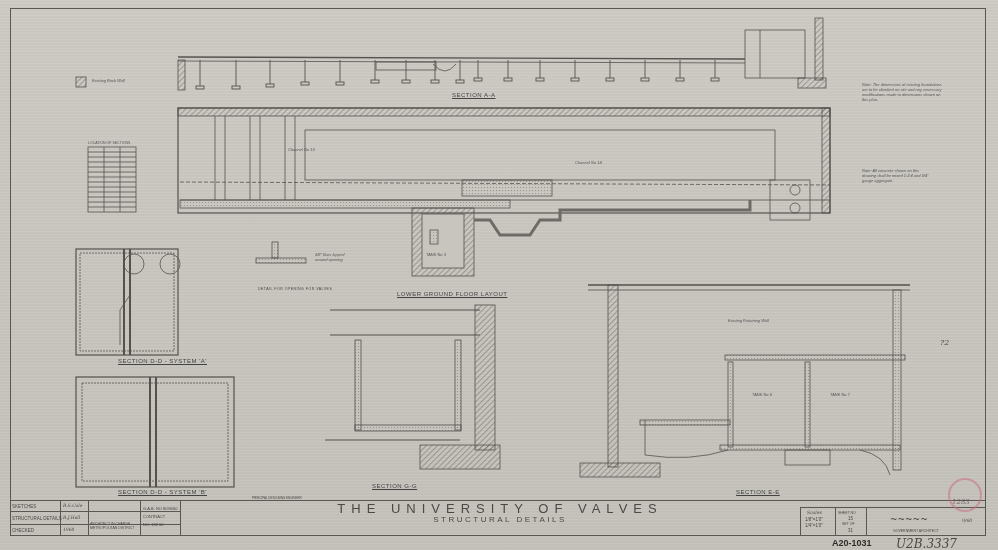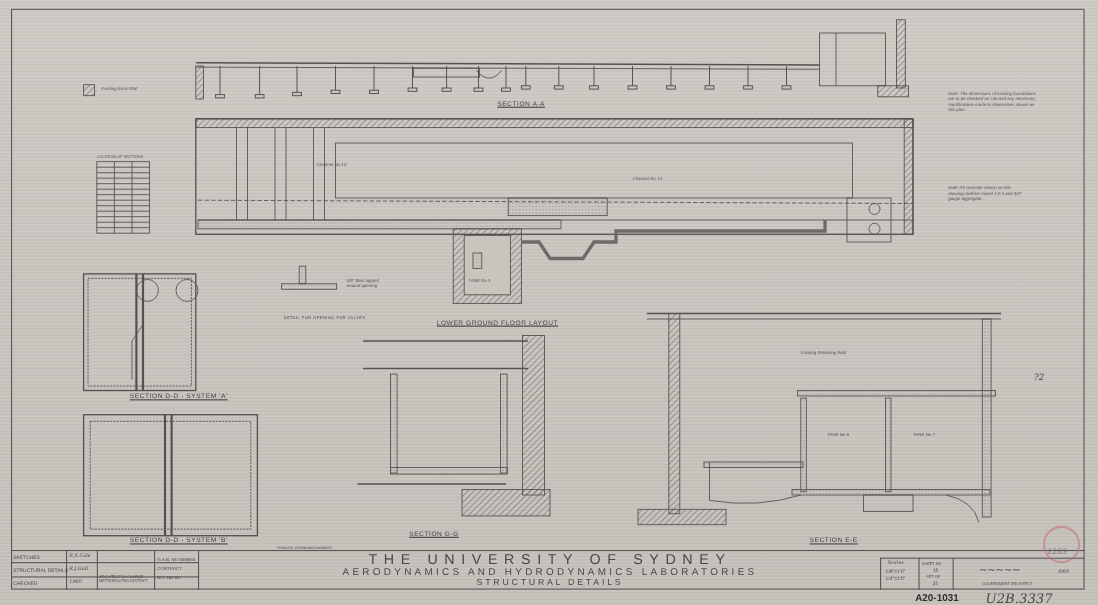--- a/index.html
+++ b/index.html
@@ -229,22 +229,21 @@
 <div class="tb-cell" style="left:12px;top:528px;">CHECKED</div>
 <div class="tb-cell hand" style="left:63px;top:527px;text-transform:none;">1960</div>
 <div class="tb-cell" style="left:90px;top:522px;font-size:3.5px;white-space:normal;width:48px;line-height:4px;">ARCHITECT IN CHARGE METROPOLITAN DISTRICT</div>
 <div class="tb-cell" style="left:143px;top:506px;font-size:4px;">G.A.B. No 8096/60</div>
 <div class="tb-cell" style="left:143px;top:514px;font-size:4px;">CONTRACT</div>
 <div class="tb-cell" style="left:143px;top:522px;font-size:4px;">No. 182 60</div>
 
 <div class="tb-cell" style="left:252px;top:496px;font-size:3px;">PRINCIPAL DESIGNING ENGINEER</div>
 
 <div class="main-title">
-  <div class="t1">THE UNIVERSITY OF SYDNEY</div>
-  <div class="t2">AERODYNAMICS AND HYDRODYNAMICS LABORATORIES</div>
+  <div class="t1">THE UNIVERSITY OF VALVES</div>
   <div class="t3">STRUCTURAL DETAILS</div>
 </div>
 
 <div class="tb-cell hand" style="left:807px;top:510px;text-transform:none;">Scales</div>
 <div class="tb-cell" style="left:805px;top:517px;">1/8"=1'0"</div>
 <div class="tb-cell" style="left:805px;top:523px;">1/4"=1'0"</div>
 <div class="tb-cell" style="left:838px;top:511px;font-size:3.5px;">SHEET No</div>
 <div class="tb-cell" style="left:848px;top:516px;">15</div>
 <div class="tb-cell" style="left:842px;top:522px;font-size:3.5px;">SET OF</div>
 <div class="tb-cell" style="left:848px;top:528px;">31</div>

